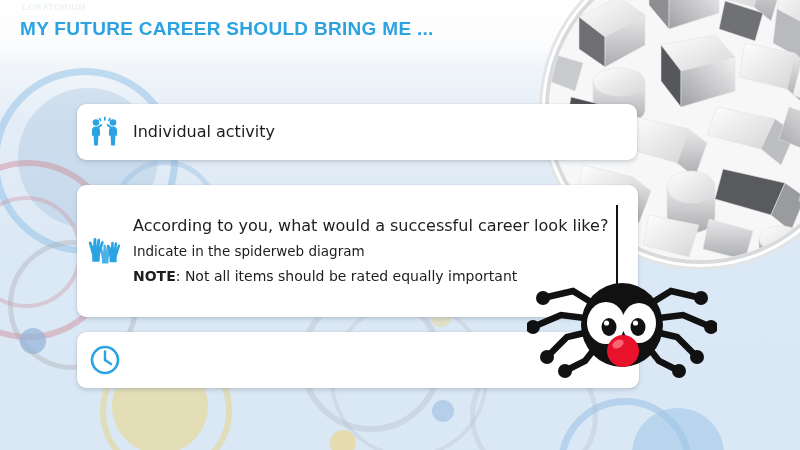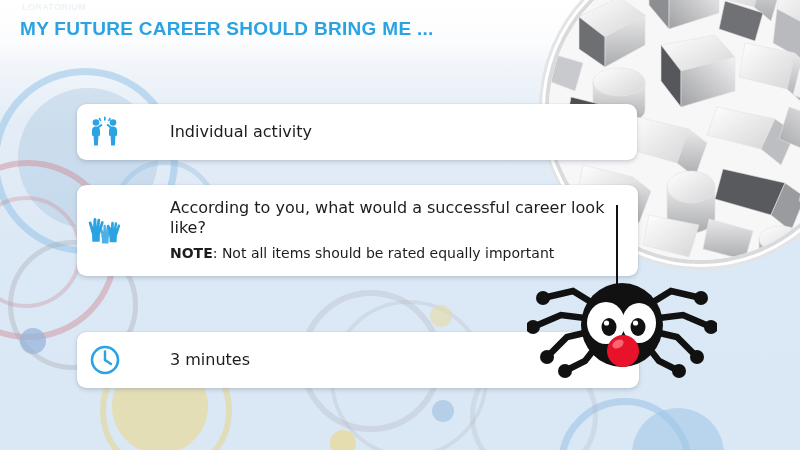--- a/index.html
+++ b/index.html
@@ -40,21 +40,21 @@
     border:4px solid #d9dadc;
     box-shadow:0 0 0 3px #ffffff, 0 0 0 6px #e3e4e6;
     overflow:hidden;background:#f4f4f5;
   }
   .photo-inner{position:absolute;inset:0;background:#f6f6f7;}
   
   .card{
     position:absolute;background:#ffffff;border-radius:9px;
     box-shadow:0 2px 4px rgba(110,125,140,.30), 0 0 1px rgba(90,105,120,.35);
   }
-  .card-row{display:flex;align-items:center;height:100%;gap:37px;}
+  .card-row{display:flex;align-items:center;height:100%;}
   .card-icon{
     width:56px;min-width:56px;display:flex;align-items:center;justify-content:center;
   }
   .card-body{flex:1;padding-right:14px;}
   .hand-text{
     font-family:"DejaVu Sans","Liberation Sans",sans-serif;
     color:#1d1d1d;
   }
   .t-main{font-size:16px;line-height:1.22;}
   .t-sub{font-size:13.5px;line-height:1.3;margin-top:7px;}
@@ -193,49 +193,47 @@
             <rect x="20.6" y="2.6" width="1.6" height="3.8" rx=".8" transform="rotate(28 21.4 4.5)"></rect>
           </g>
         </svg>
       </div>
       <div class="card-body">
         <div class="hand-text t-main">Individual activity</div>
       </div>
     </div>
   </div>
 
-  <div class="card" style="left:77px;top:185px;width:561px;height:91px;">
+  <div class="card" style="left:77px;top:185px;width:561px;height:132px;">
     <div class="card-row">
       <div class="card-icon">
         <svg width="40" height="40" viewBox="0 0 40 40">
           <g fill="#2ba3e3">
             <path d="M6 20c-.6-2.4-1.6-5.6-2.2-7.4-.3-1 .2-1.8 1-2 .8-.2 1.5.2 1.8 1.1l1.5 4.4.4-7.6c.05-1 .7-1.6 1.5-1.6.8 0 1.4.7 1.4 1.6l.1 7.2.9-6.6c.1-1 .8-1.5 1.6-1.4.8.1 1.3.8 1.2 1.7l-.8 6.6 1.6-4.8c.3-.9 1.05-1.3 1.8-1 .75.3 1 1.1.75 2l-2.3 7.4c-.5 1.6-1.1 3-1.4 4.5l-.2 6.6H7.3l-.2-6.6c-.2-1.4-.7-2.8-1.1-4.1z"></path>
             <path d="M24 22c-.5-2.1-1.3-4.8-1.9-6.4-.3-.9.15-1.6.9-1.75.7-.15 1.3.2 1.55 1l1.3 3.8.35-6.6c.05-.85.6-1.4 1.3-1.4.7 0 1.2.6 1.25 1.4l.1 6.2.8-5.7c.1-.85.7-1.3 1.4-1.2.7.1 1.1.7 1.05 1.5l-.7 5.7 1.4-4.2c.25-.8.9-1.1 1.55-.85.65.25.85.95.65 1.75l-2 6.4c-.45 1.4-.95 2.6-1.2 3.9l-.2 5.7h-7l-.15-5.7c-.2-1.2-.6-2.4-.95-3.55z"></path>
             <path d="M16.5 24c-.45-1.9-1.2-4.4-1.7-5.8-.25-.8.15-1.45.8-1.6.65-.15 1.2.2 1.4.9l1.2 3.5.3-6c.05-.8.55-1.3 1.2-1.3.65 0 1.1.55 1.15 1.3l.1 5.7.7-5.2c.1-.8.65-1.2 1.3-1.1.65.1 1 .65.95 1.4l-.65 5.2 1.3-3.8c.2-.75.8-1 1.4-.8.6.25.8.9.6 1.6l-1.85 5.8c-.4 1.3-.85 2.4-1.1 3.6l-.15 5.2h-6.4l-.15-5.2c-.2-1.1-.55-2.2-.85-3.3z" opacity=".85"></path>
           </g>
         </svg>
       </div>
       <div class="card-body">
         <div class="hand-text t-main">According to you, what would a successful career look like?</div>
+        <div class="hand-text t-sub">Indicate in the spiderweb diagram</div>
         <div class="hand-text t-note"><b>NOTE</b><span>: Not all items should be rated equally important</span></div>
       </div>
     </div>
   </div>
 
   <div class="card" style="left:77px;top:332px;width:562px;height:56px;">
     <div class="card-row">
       <div class="card-icon">
         <svg width="32" height="32" viewBox="0 0 32 32">
           <circle cx="16" cy="16" r="13" fill="none" stroke="#2ba3e3" stroke-width="2.6"></circle>
           <line x1="16" y1="16" x2="16" y2="7.5" stroke="#2ba3e3" stroke-width="2.4" stroke-linecap="round"></line>
           <line x1="16" y1="16" x2="22" y2="20" stroke="#2ba3e3" stroke-width="2.4" stroke-linecap="round"></line>
         </svg>
-      </div>
-      <div class="card-body">
-        <div class="hand-text t-main">3 minutes</div>
       </div>
     </div>
   </div>
 
   <div class="spider-wrap">
     <div class="thread"></div>
     <svg width="190" height="170" viewBox="0 0 190 170" style="position:absolute;left:0;top:60px;">
       <g stroke="#111" stroke-width="6.5" fill="none" stroke-linecap="round">
 
         <path d="M72,42 L46,26 L16,33"></path>

